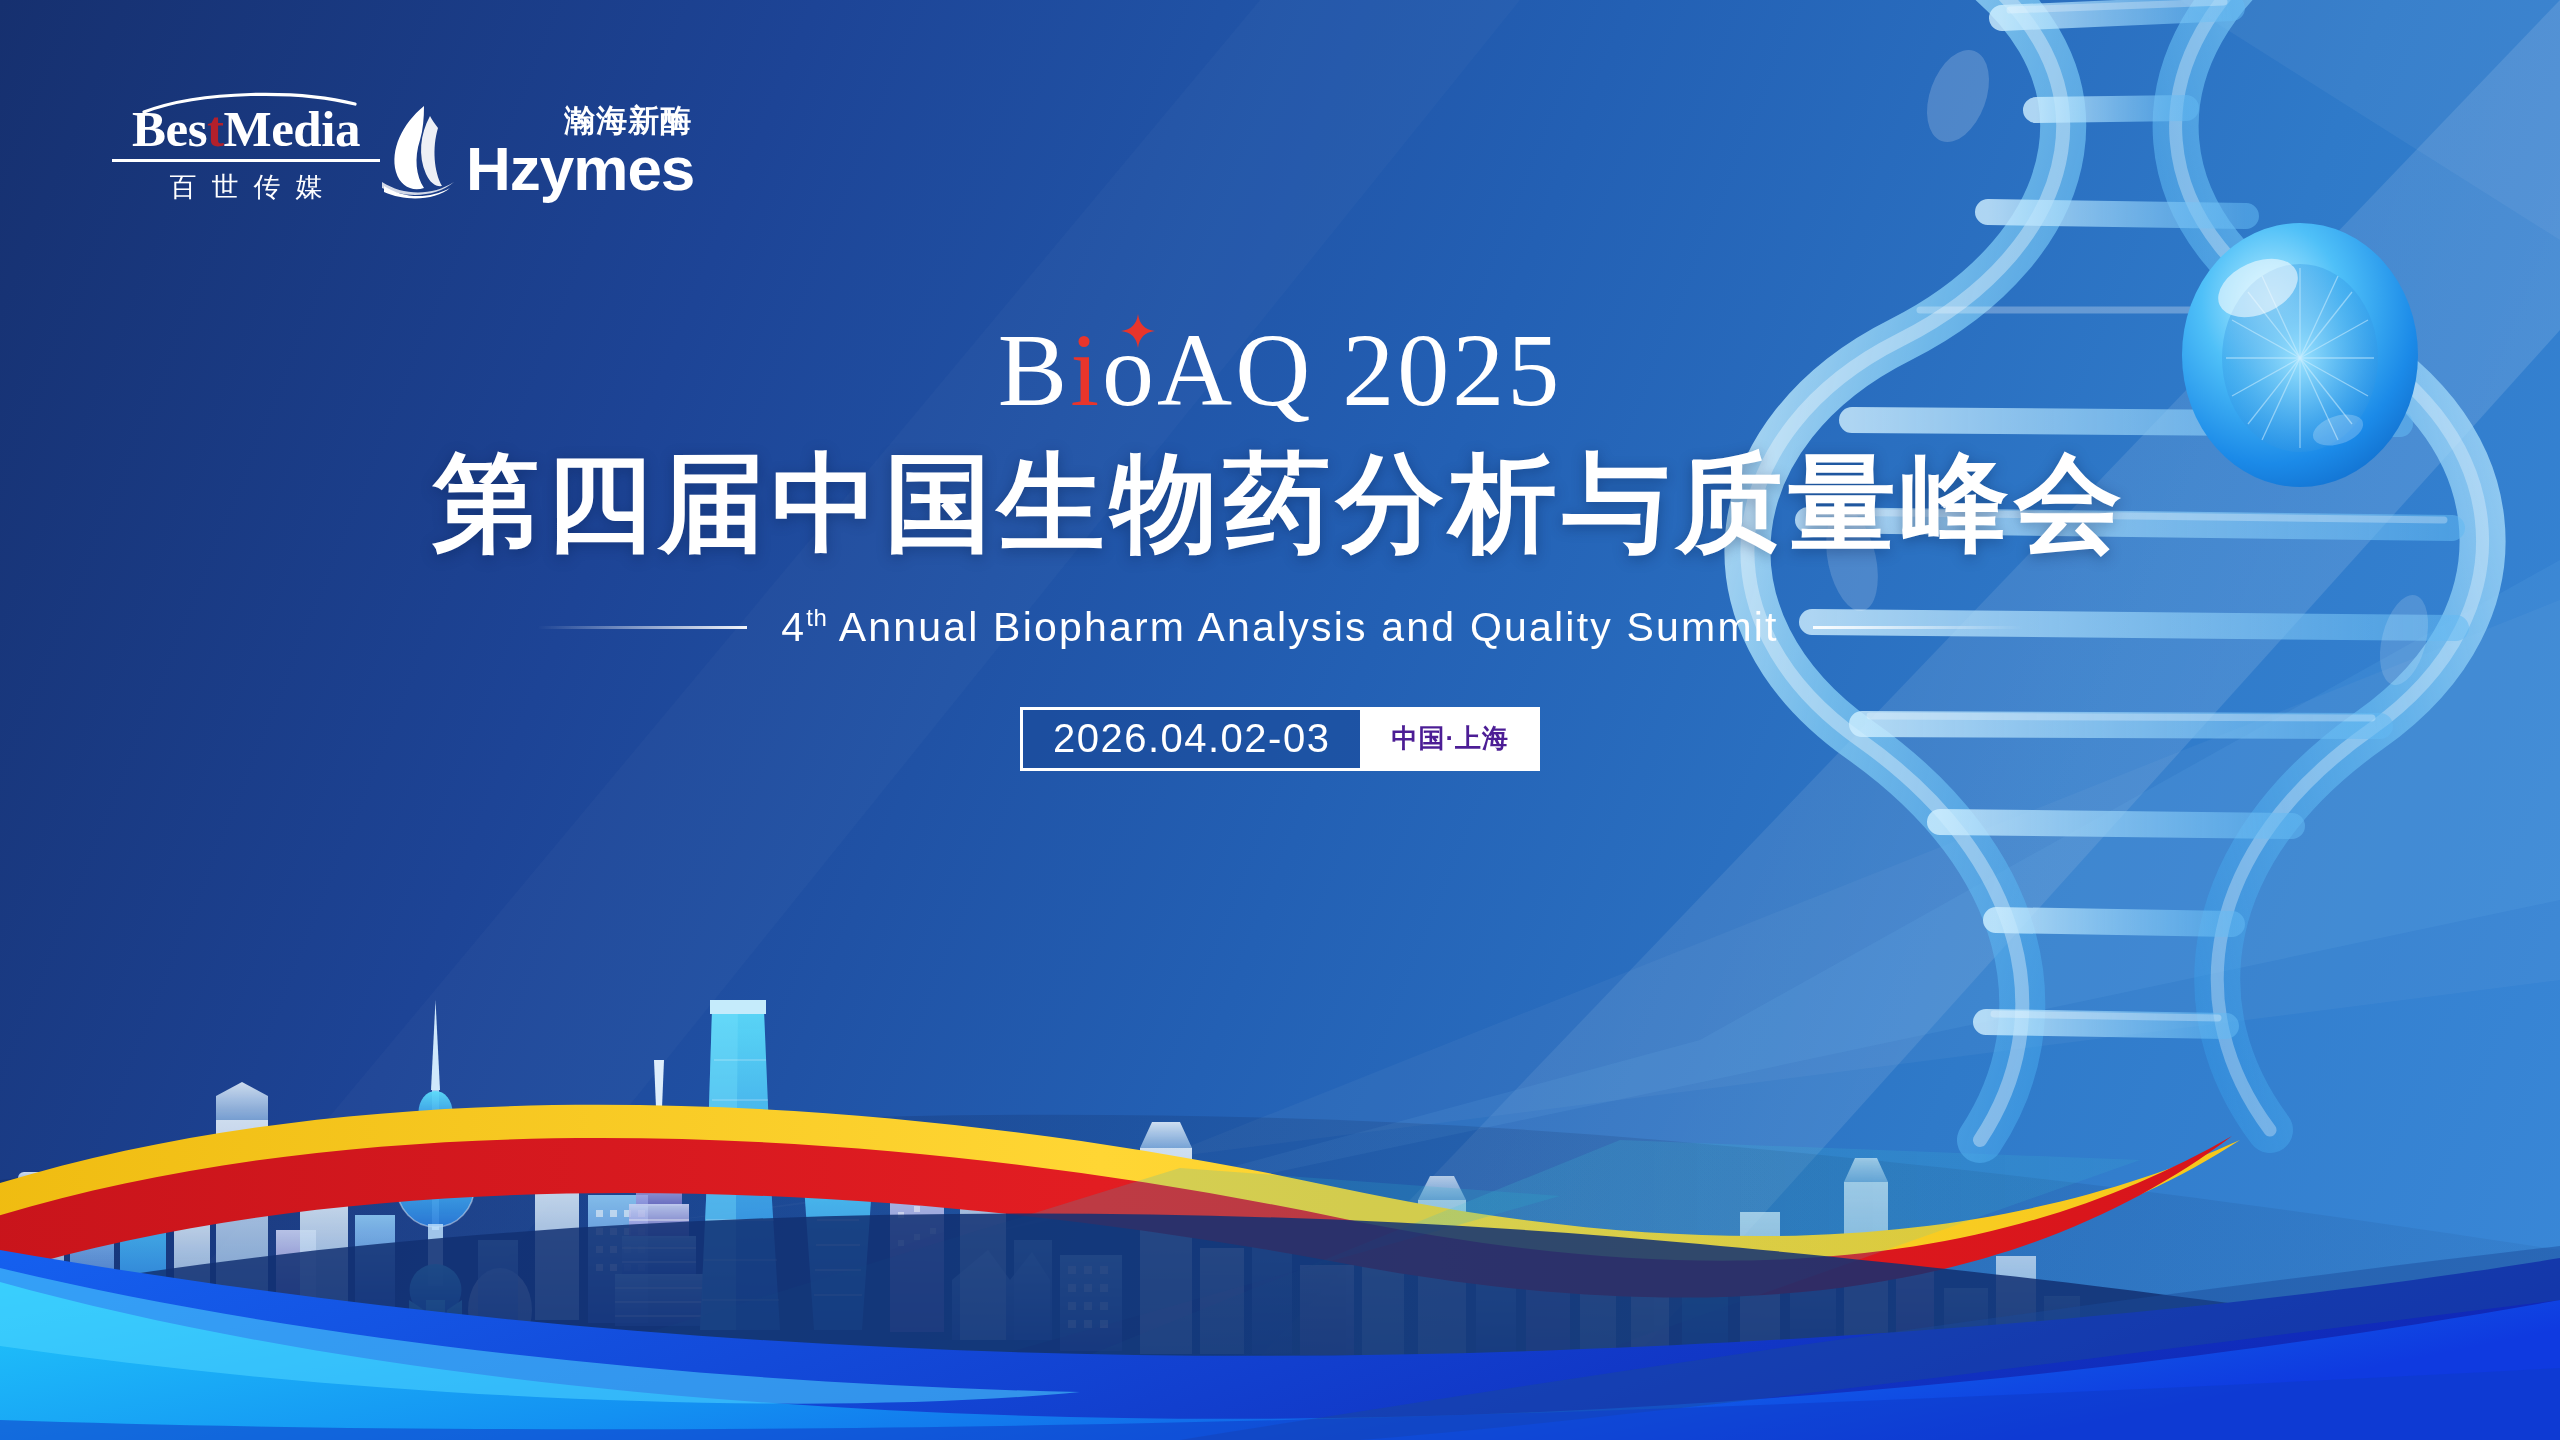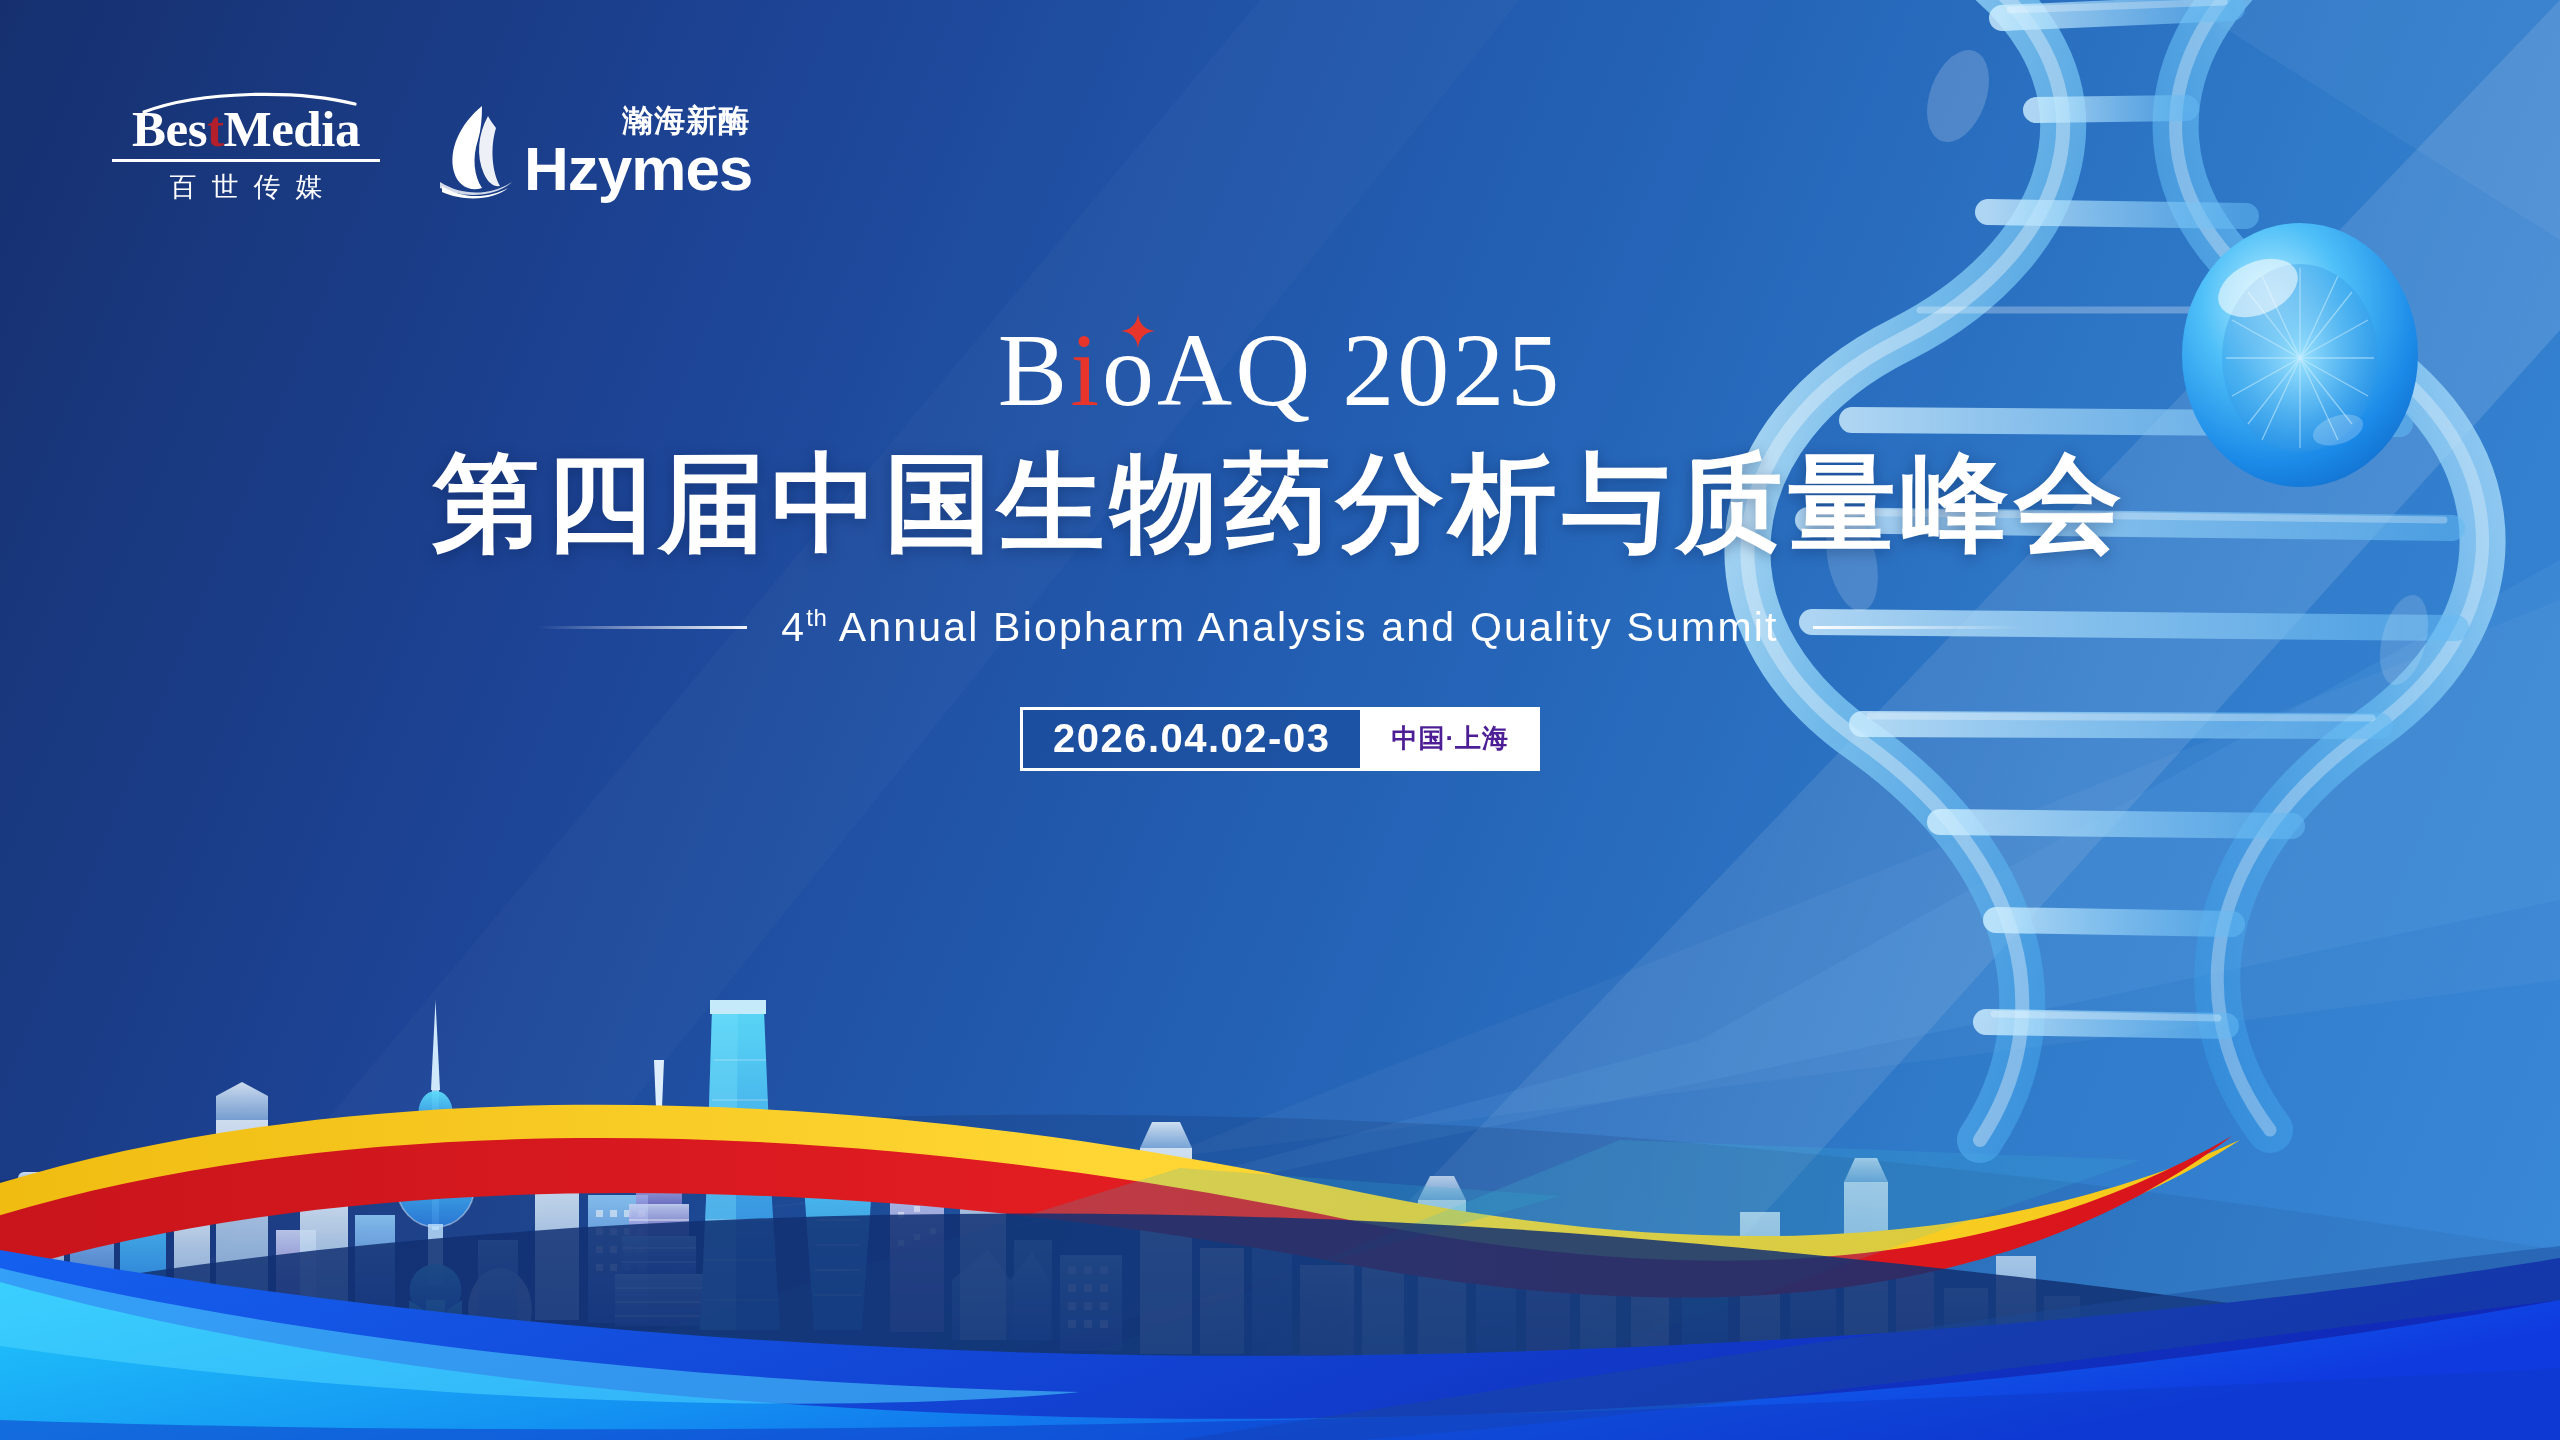--- a/index.html
+++ b/index.html
@@ -20,21 +20,20 @@
   .bg-layer { position: absolute; inset: 0; pointer-events: none; }
   .bg-layer svg { display: block; width: 100%; height: 100%; }
 
   
   .logo-bar {
     position: absolute;
     left: 112px;
     top: 98px;
     display: flex;
     align-items: flex-start;
-    gap: 58px;
   }
 
   
   .logo-bestmedia { position: relative; width: 268px; }
   .bm-arc { position: absolute; left: 30px; top: -10px; width: 215px; height: 26px; }
   .bm-word {
     position: relative;
     font-family: "Liberation Serif", "DejaVu Serif", serif;
     font-weight: 700;
     font-size: 51px;
@@ -154,21 +153,20 @@
     align-items: stretch;
     justify-content: center;
   }
   .badge {
     display: flex;
     align-items: center;
     justify-content: center;
     height: 64px;
     box-sizing: border-box;
     white-space: nowrap;
-    font-weight: bold;
   }
   .badge-date {
     border: 3px solid #ffffff;
     background: rgba(26, 72, 152, 0.55);
     color: #ffffff;
     font-size: 40px;
     letter-spacing: 1.5px;
     padding: 0 30px;
   }
   .badge-place {

